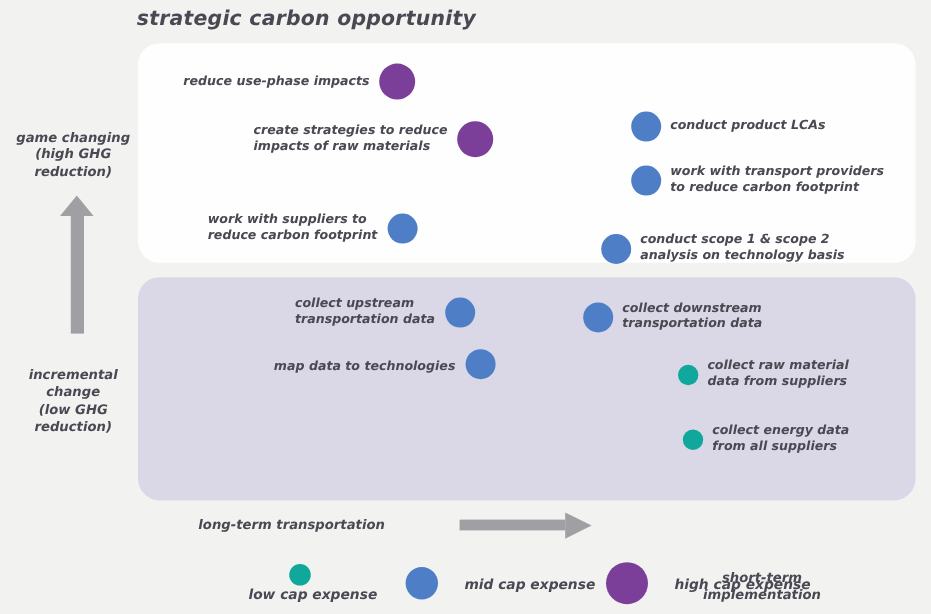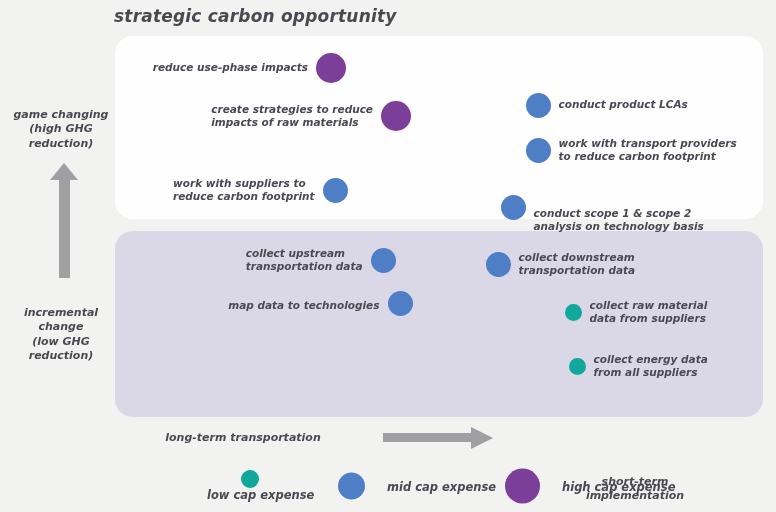--- a/index.html
+++ b/index.html
@@ -86,21 +86,21 @@
 impacts of raw materials</div>
       <div class="bubble" style="height: 25px; width: 25px; background: rgb(78, 126, 198); left: 525.5px; top: 92.5px;"></div>
       <div class="point-label right" style="left: 558.5px; top: 105px;">conduct product LCAs</div>
       <div class="bubble" style="height: 25px; width: 25px; background: rgb(78, 126, 198); left: 525.5px; top: 137.5px;"></div>
       <div class="point-label right" style="left: 558.5px; top: 150px;">work with transport providers
 to reduce carbon footprint</div>
       <div class="bubble" style="height: 25px; width: 25px; background: rgb(78, 126, 198); left: 322.5px; top: 177.5px;"></div>
       <div class="point-label left" style="right: 461.5px; top: 190px;">work with suppliers to
 reduce carbon footprint</div>
       <div class="bubble" style="height: 25px; width: 25px; background: rgb(78, 126, 198); left: 500.5px; top: 194.5px;"></div>
-      <div class="point-label right" style="left: 533.5px; top: 207px; margin-top: 13px;">conduct scope 1 &amp; scope 2
+      <div class="point-label right" style="left: 533.5px; top: 207px;">conduct scope 1 &amp; scope 2
 analysis on technology basis</div>
       <div class="bubble" style="height: 25px; width: 25px; background: rgb(78, 126, 198); left: 370.5px; top: 247.5px;"></div>
       <div class="point-label left" style="right: 413.5px; top: 260px;">collect upstream
 transportation data</div>
       <div class="bubble" style="height: 25px; width: 25px; background: rgb(78, 126, 198); left: 387.5px; top: 290.5px;"></div>
       <div class="point-label left" style="right: 396.5px; top: 306px;">map data to technologies</div>
       <div class="bubble" style="height: 25px; width: 25px; background: rgb(78, 126, 198); left: 485.5px; top: 251.5px;"></div>
       <div class="point-label right" style="left: 518.5px; top: 264px;">collect downstream
 transportation data</div>
       <div class="bubble" style="height: 17px; width: 17px; background: rgb(15, 168, 155); left: 564.5px; top: 303.5px;"></div>

